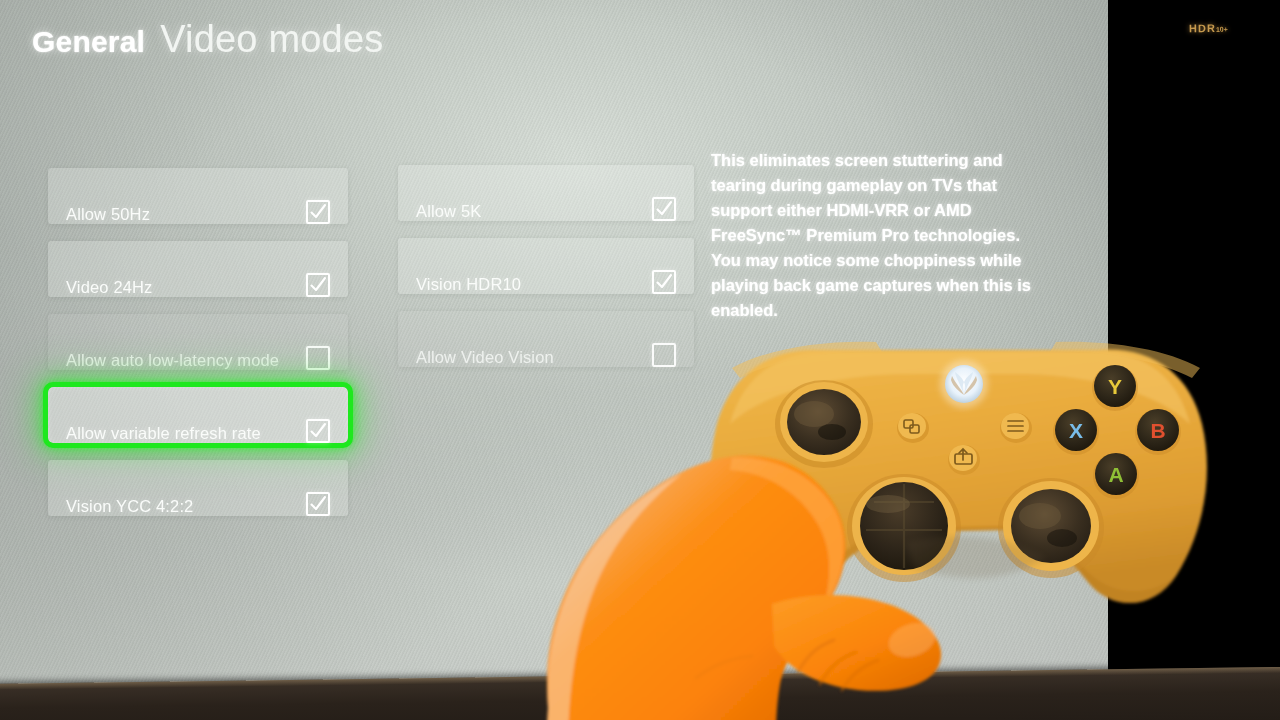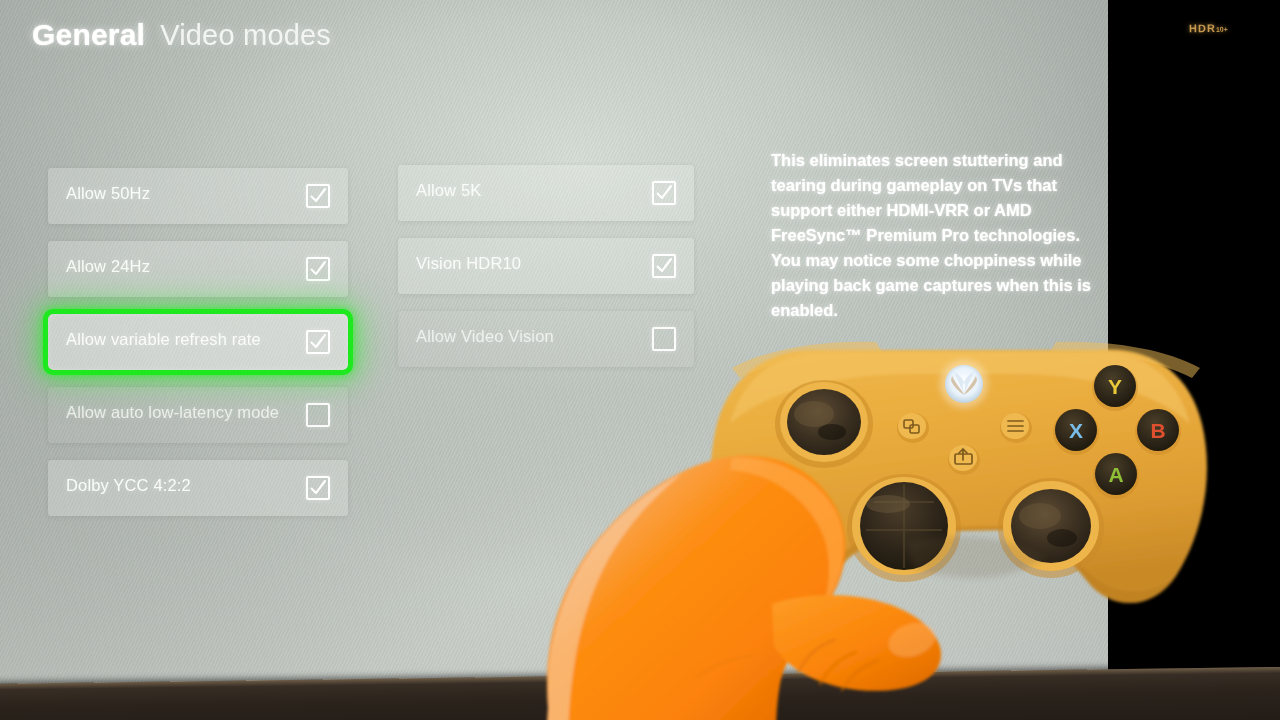--- a/index.html
+++ b/index.html
@@ -34,32 +34,32 @@
     pointer-events:none;
   }
 
   
   #header{ position:absolute; left:32px; top:18px; display:flex; align-items:baseline; gap:15px; z-index:6; }
   #header .crumb-bold{
     font-size:30px; font-weight:bold; color:#ffffff; letter-spacing:0.2px;
     text-shadow:0 0 9px rgba(255,255,255,0.55), 0 0 2px rgba(255,255,255,0.8);
   }
   #header .crumb-title{
-    font-size:29px; font-weight:400; color:#f2f5f2; letter-spacing:0.2px;
+    font-size:38px; font-weight:400; color:#f2f5f2; letter-spacing:0.2px;
     text-shadow:0 0 8px rgba(255,255,255,0.45);
   }
 
   
   .col{ position:absolute; z-index:5; display:flex; flex-direction:column; }
   #col-left{ left:48px; top:168px; width:300px; gap:17px; }
   #col-right{ left:398px; top:165px; width:296px; gap:17px; }
 
   .tile{
     position:relative; height:56px; border-radius:3px;
-    display:flex; align-items:flex-start; justify-content:space-between;
+    display:flex; align-items:flex-end; justify-content:space-between;
     padding:16px 18px 0 18px;
     background:rgba(245,248,245,0.26);
     box-shadow:0 1px 5px rgba(60,66,62,0.10);
   }
   .tile.dim{ background:rgba(245,248,245,0.085); }
   .tile.focused{
     background:rgba(247,250,247,0.42);
     outline:5px solid #1ee81e;
     outline-offset:0px;
     box-shadow:0 0 9px 3px rgba(40,240,40,0.95),
@@ -79,21 +79,21 @@
     width:24px; height:24px; border:2px solid #ffffff; border-radius:2px;
     position:relative; flex:0 0 auto;
     box-shadow:0 0 5px rgba(255,255,255,0.35);
   }
   .tile.dim .checkbox{ border-color:rgba(255,255,255,0.92); }
   .checkbox .tick{ position:absolute; inset:0; }
   .checkbox svg{ display:block; width:100%; height:100%; }
 
   
   #description{
-    position:absolute; left:771px; top:148px; width:330px; z-index:5;
+    position:absolute; left:711px; top:148px; width:330px; z-index:5;
     font-size:16.5px; line-height:25px; color:#ffffff; font-weight:600;
     text-shadow:0 0 7px rgba(255,255,255,0.5), 0 0 2px rgba(255,255,255,0.7);
   }
 
   
   #bezel{
     position:absolute; left:-20px; top:684px; width:1330px; height:70px;
     background:linear-gradient(180deg,#3b3128 0%, #2a221b 35%, #201a15 100%);
     transform:rotate(-0.75deg); transform-origin:left top; z-index:9;
     box-shadow:0 -2px 6px rgba(0,0,0,0.5);
@@ -145,48 +145,48 @@
       <span class="checkbox">
         <span class="tick">
           <svg viewBox="0 0 20 20">
               <path d="M3.5 10.5 L8 15 L17 3" fill="none" stroke="#ffffff" stroke-width="2.1" stroke-linecap="round" stroke-linejoin="round"></path>
             </svg>
         </span>
       </span>
     </div>
 
     <div class="tile">
-      <span class="tile-label">Allow 24Hz</span>
-      <span class="checkbox">
-        <span class="tick">
-          <svg viewBox="0 0 20 20">
-              <path d="M3.5 10.5 L8 15 L17 3" fill="none" stroke="#ffffff" stroke-width="2.1" stroke-linecap="round" stroke-linejoin="round"></path>
-            </svg>
-        </span>
-      </span>
-    </div>
-
-    <div class="tile focused">
-      <span class="tile-label">Allow variable refresh rate</span>
+      <span class="tile-label">Video 24Hz</span>
       <span class="checkbox">
         <span class="tick">
           <svg viewBox="0 0 20 20">
               <path d="M3.5 10.5 L8 15 L17 3" fill="none" stroke="#ffffff" stroke-width="2.1" stroke-linecap="round" stroke-linejoin="round"></path>
             </svg>
         </span>
       </span>
     </div>
 
     <div class="tile dim">
       <span class="tile-label">Allow auto low-latency mode</span>
       <span class="checkbox"></span>
     </div>
 
+    <div class="tile focused">
+      <span class="tile-label">Allow variable refresh rate</span>
+      <span class="checkbox">
+        <span class="tick">
+          <svg viewBox="0 0 20 20">
+              <path d="M3.5 10.5 L8 15 L17 3" fill="none" stroke="#ffffff" stroke-width="2.1" stroke-linecap="round" stroke-linejoin="round"></path>
+            </svg>
+        </span>
+      </span>
+    </div>
+
     <div class="tile">
-      <span class="tile-label">Dolby YCC 4:2:2</span>
+      <span class="tile-label">Vision YCC 4:2:2</span>
       <span class="checkbox">
         <span class="tick">
           <svg viewBox="0 0 20 20">
               <path d="M3.5 10.5 L8 15 L17 3" fill="none" stroke="#ffffff" stroke-width="2.1" stroke-linecap="round" stroke-linejoin="round"></path>
             </svg>
         </span>
       </span>
     </div>
   </div>
 

